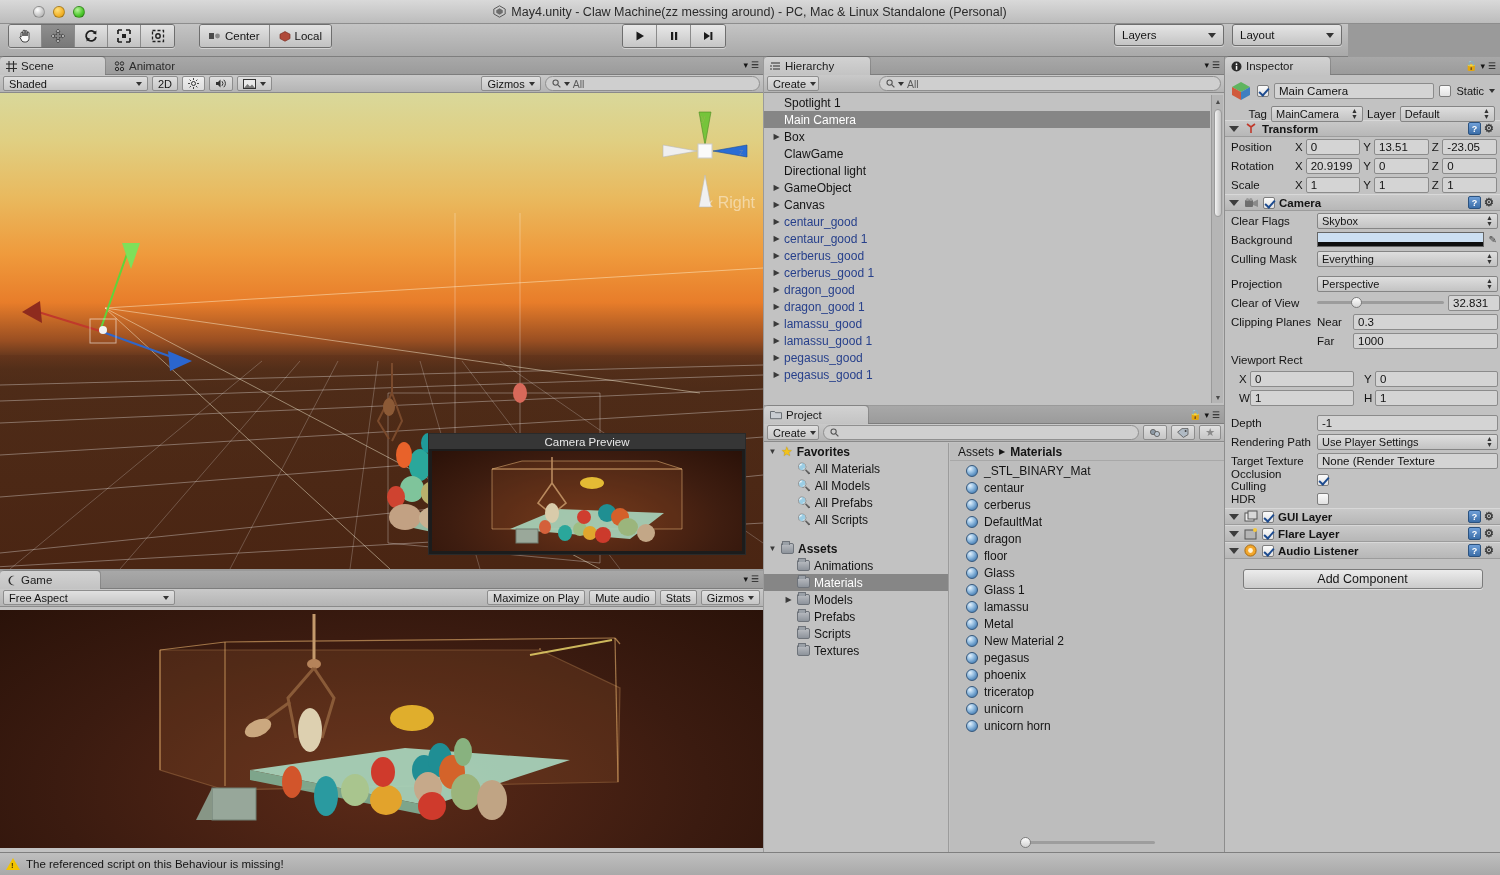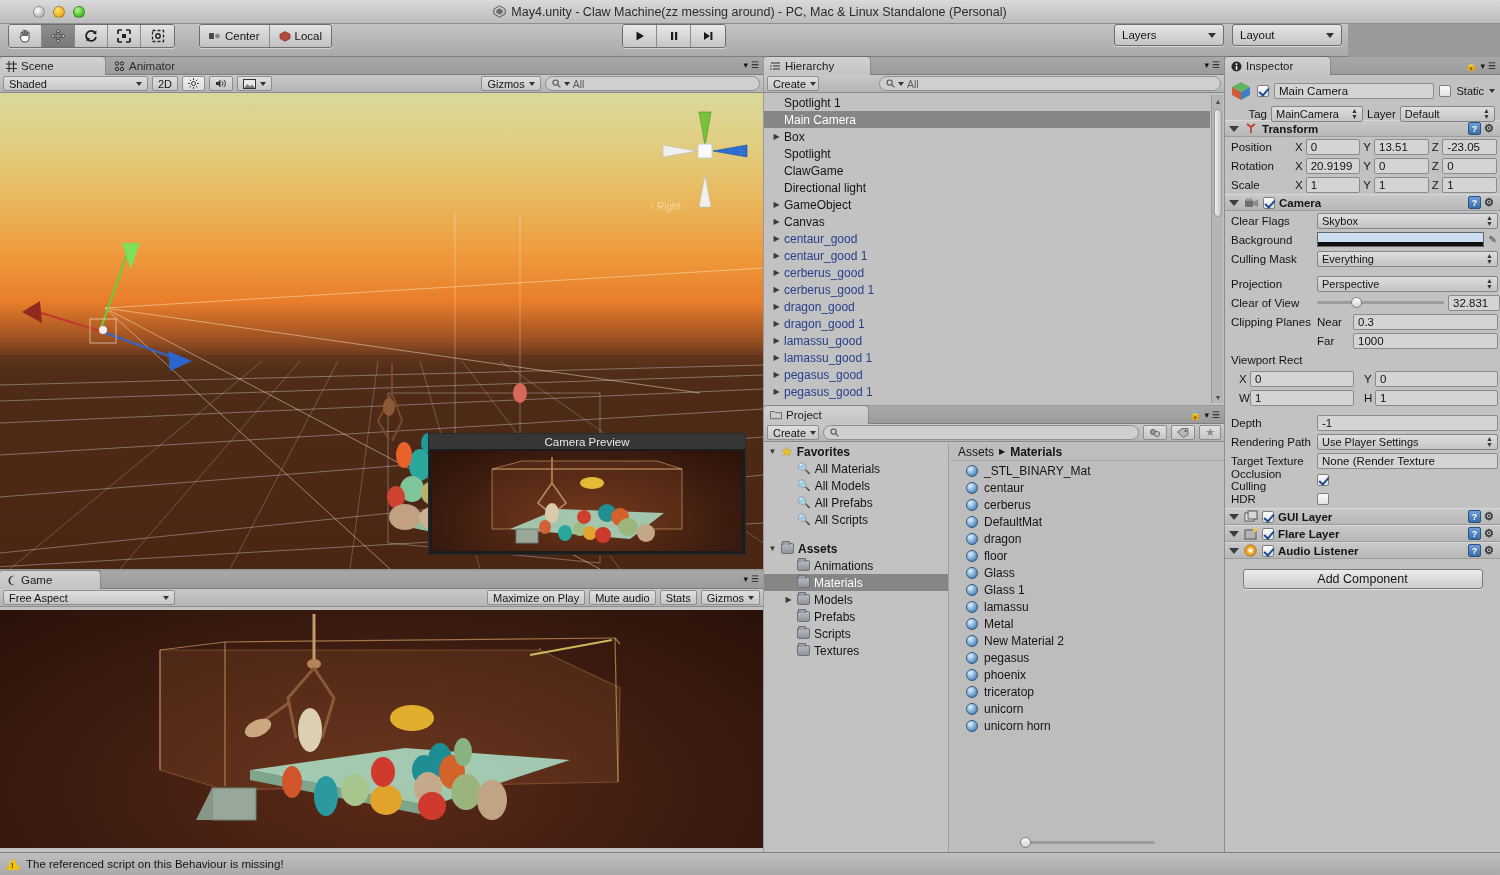--- a/index.html
+++ b/index.html
@@ -424,22 +424,22 @@
     <div style="position:absolute; right:8px; top:14px; width:96px; height:105px;">
       <svg width="96" height="105" viewBox="0 0 96 105">
         <polygon points="40,5 52,5 46,38" fill="#76c43b" stroke="#4d8a23" stroke-width="0.6"></polygon>
         <polygon points="40,100 52,100 46,68" fill="#f0f0f0" stroke="#bbb" stroke-width="0.6"></polygon>
         <polygon points="4,38 4,50 38,44" fill="#efefef" stroke="#bbb" stroke-width="0.6"></polygon>
         <polygon points="88,38 88,50 54,44" fill="#2a6dd4" stroke="#1d4d96" stroke-width="0.6"></polygon>
         <rect x="39" y="37" width="14" height="14" fill="#fafafa" stroke="#ccc"></rect>
         <text x="42" y="14" font-size="9" fill="#8fb94b" font-family="Liberation Sans, sans-serif">y</text>
         <text x="80" y="48" font-size="9" fill="#5a7fb8" font-family="Liberation Sans, sans-serif">z</text>
       </svg>
-      <div style="position:absolute; left:-8px; bottom:0; width:104px; text-align:left;
-        font-size:10px; color:rgba(255,255,255,.45);">‹ Right</div>
+      <div style="position:absolute; left:-8px; bottom:0; width:104px; text-align:right;
+        font-size:16px; color:rgba(255,255,255,.45);">‹ Right</div>
     </div>
 
     <div class="cam-preview" style="left:428px; top:340px;">
       <div class="cam-preview-title">Camera Preview</div>
       <div class="cam-preview-body">
         <svg width="312" height="102" viewBox="0 0 312 102">
           <g stroke="rgba(230,180,120,.55)" stroke-width="1" fill="rgba(150,80,40,.22)">
             <path d="M60 18 L250 18 L250 78 L60 78 Z"></path>
             <path d="M90 10 L225 10 L250 18 L60 18 Z"></path>
           </g>
@@ -593,24 +593,20 @@
           <span class="disc"></span>
           <span>Spotlight 1</span>
         </div>
         <div class="h-row sel">
           <span class="disc"></span>
           <span>Main Camera</span>
         </div>
         <div class="h-row">
           <span class="disc">▶</span>
           <span>Box</span>
-        </div>
-        <div class="h-row">
-          <span class="disc"></span>
-          <span>Spotlight</span>
         </div>
         <div class="h-row">
           <span class="disc"></span>
           <span>ClawGame</span>
         </div>
         <div class="h-row">
           <span class="disc"></span>
           <span>Directional light</span>
         </div>
         <div class="h-row">

